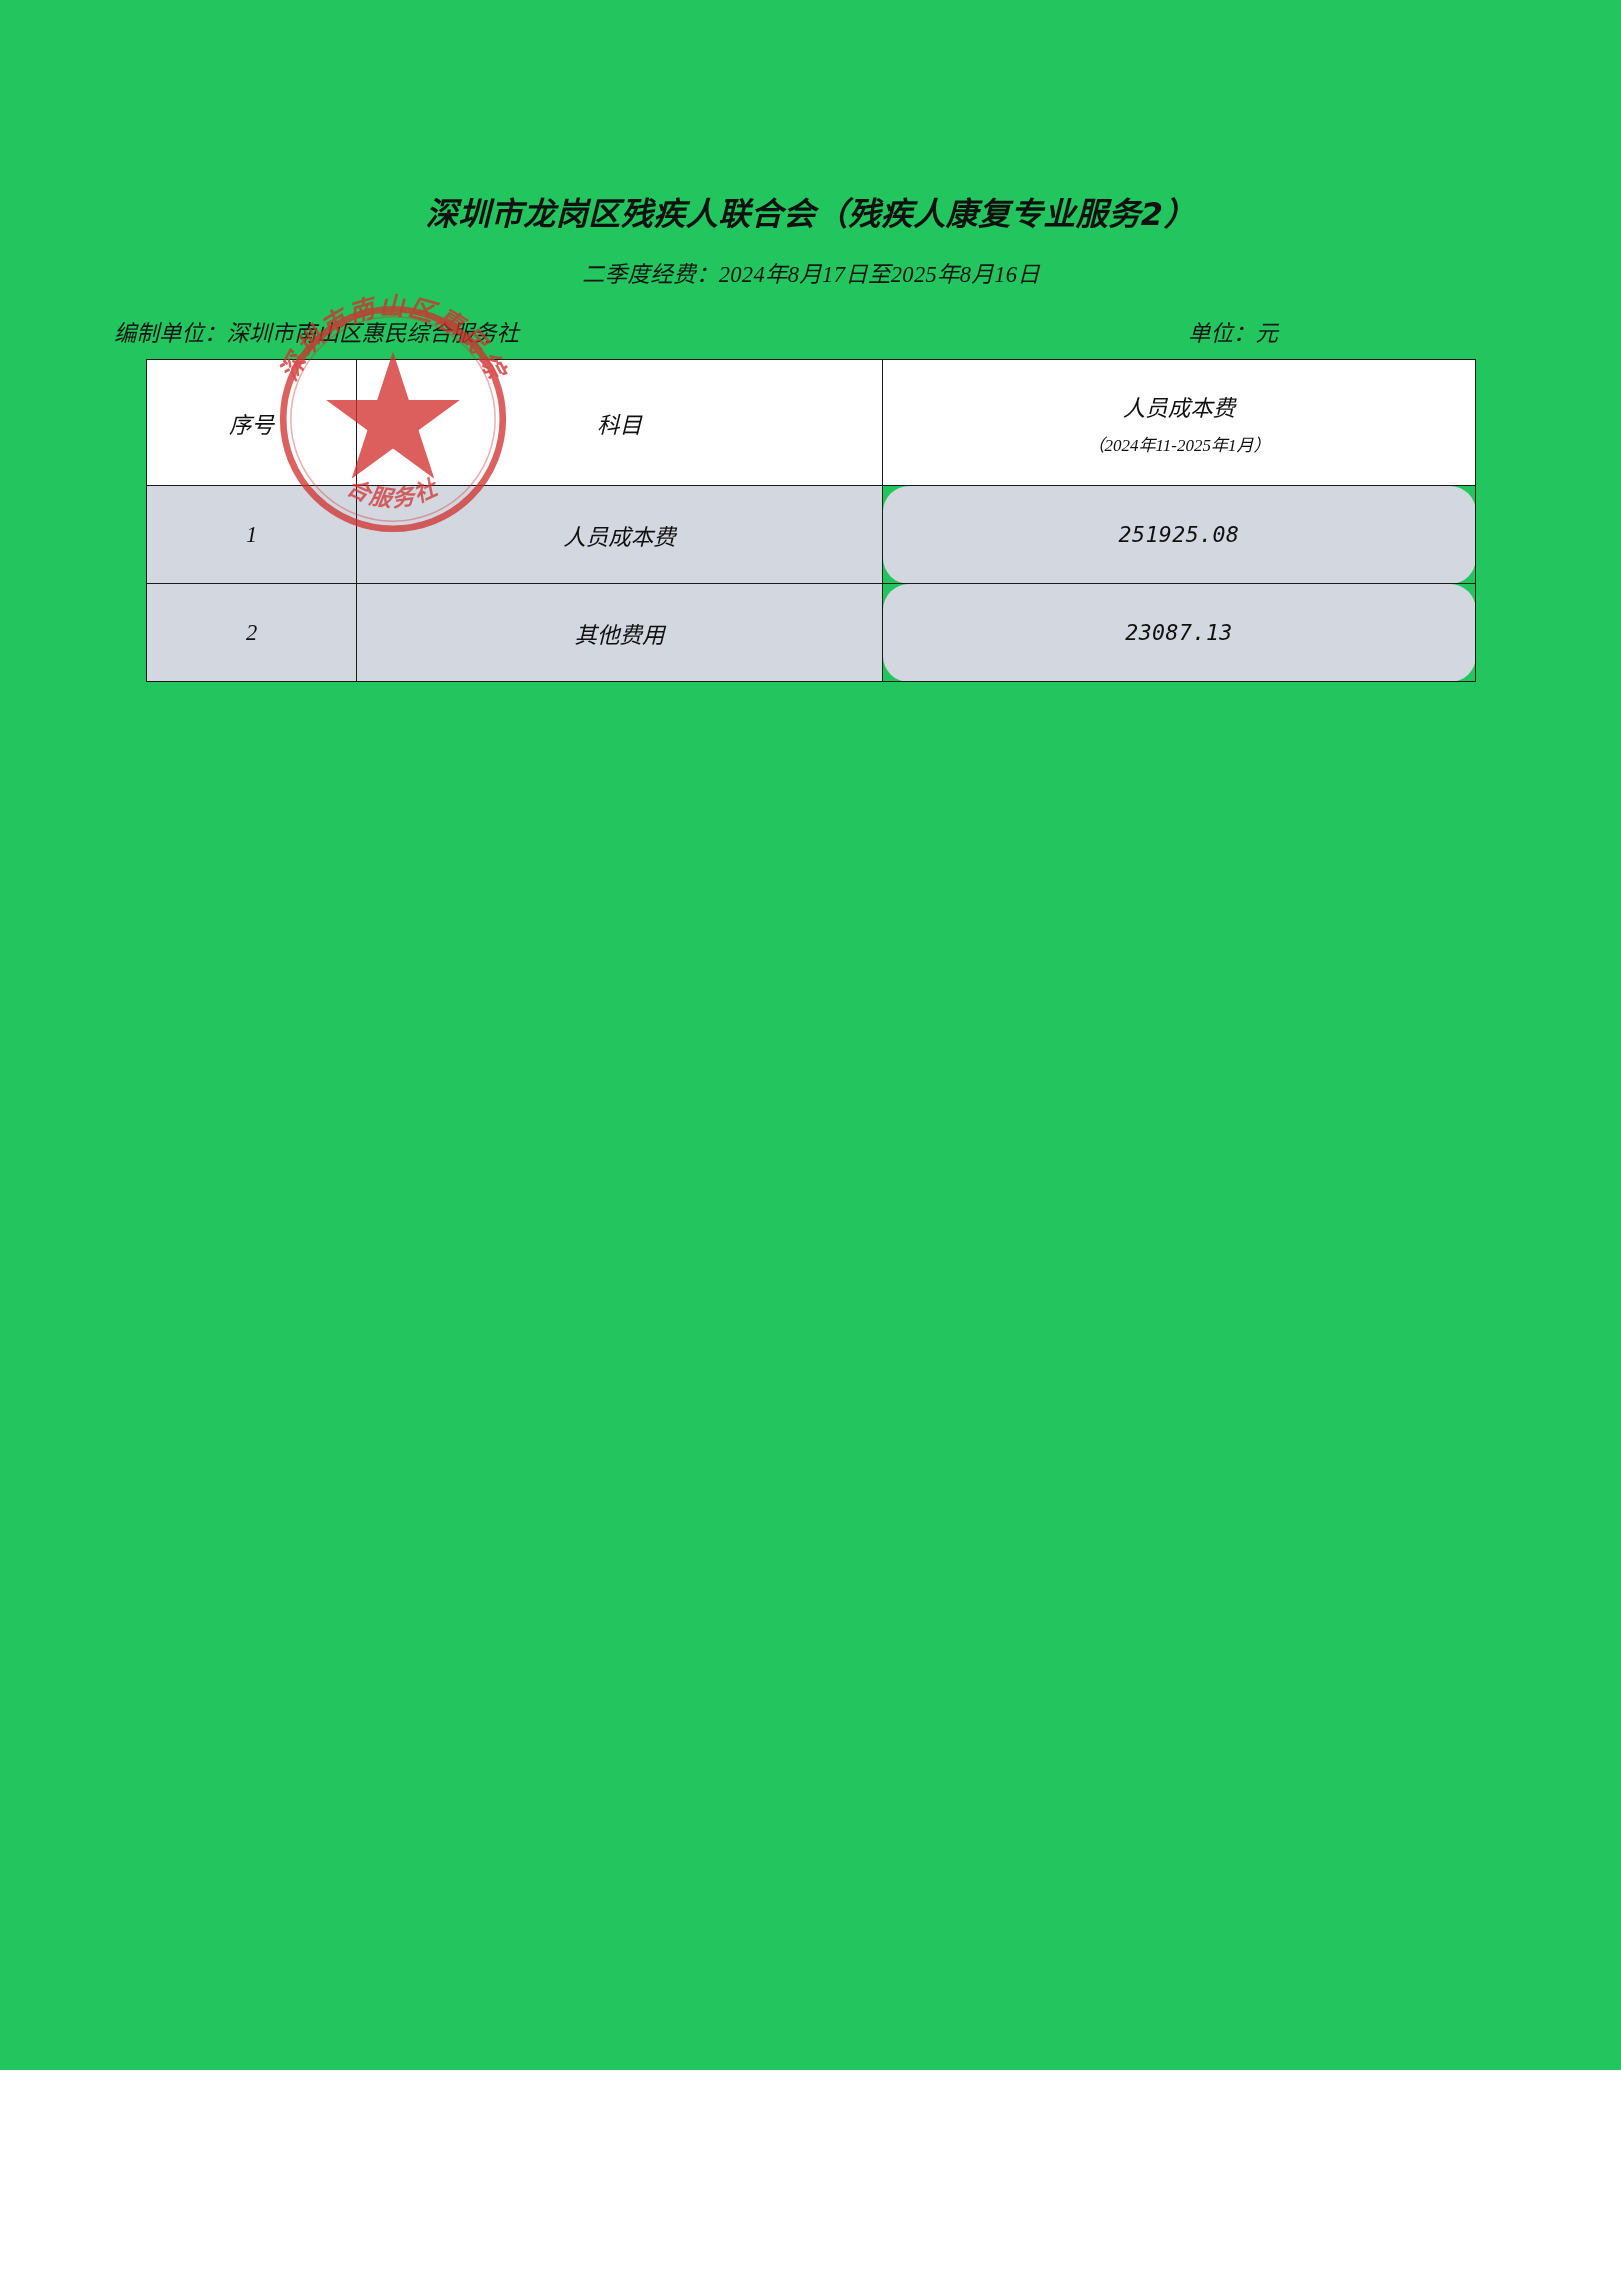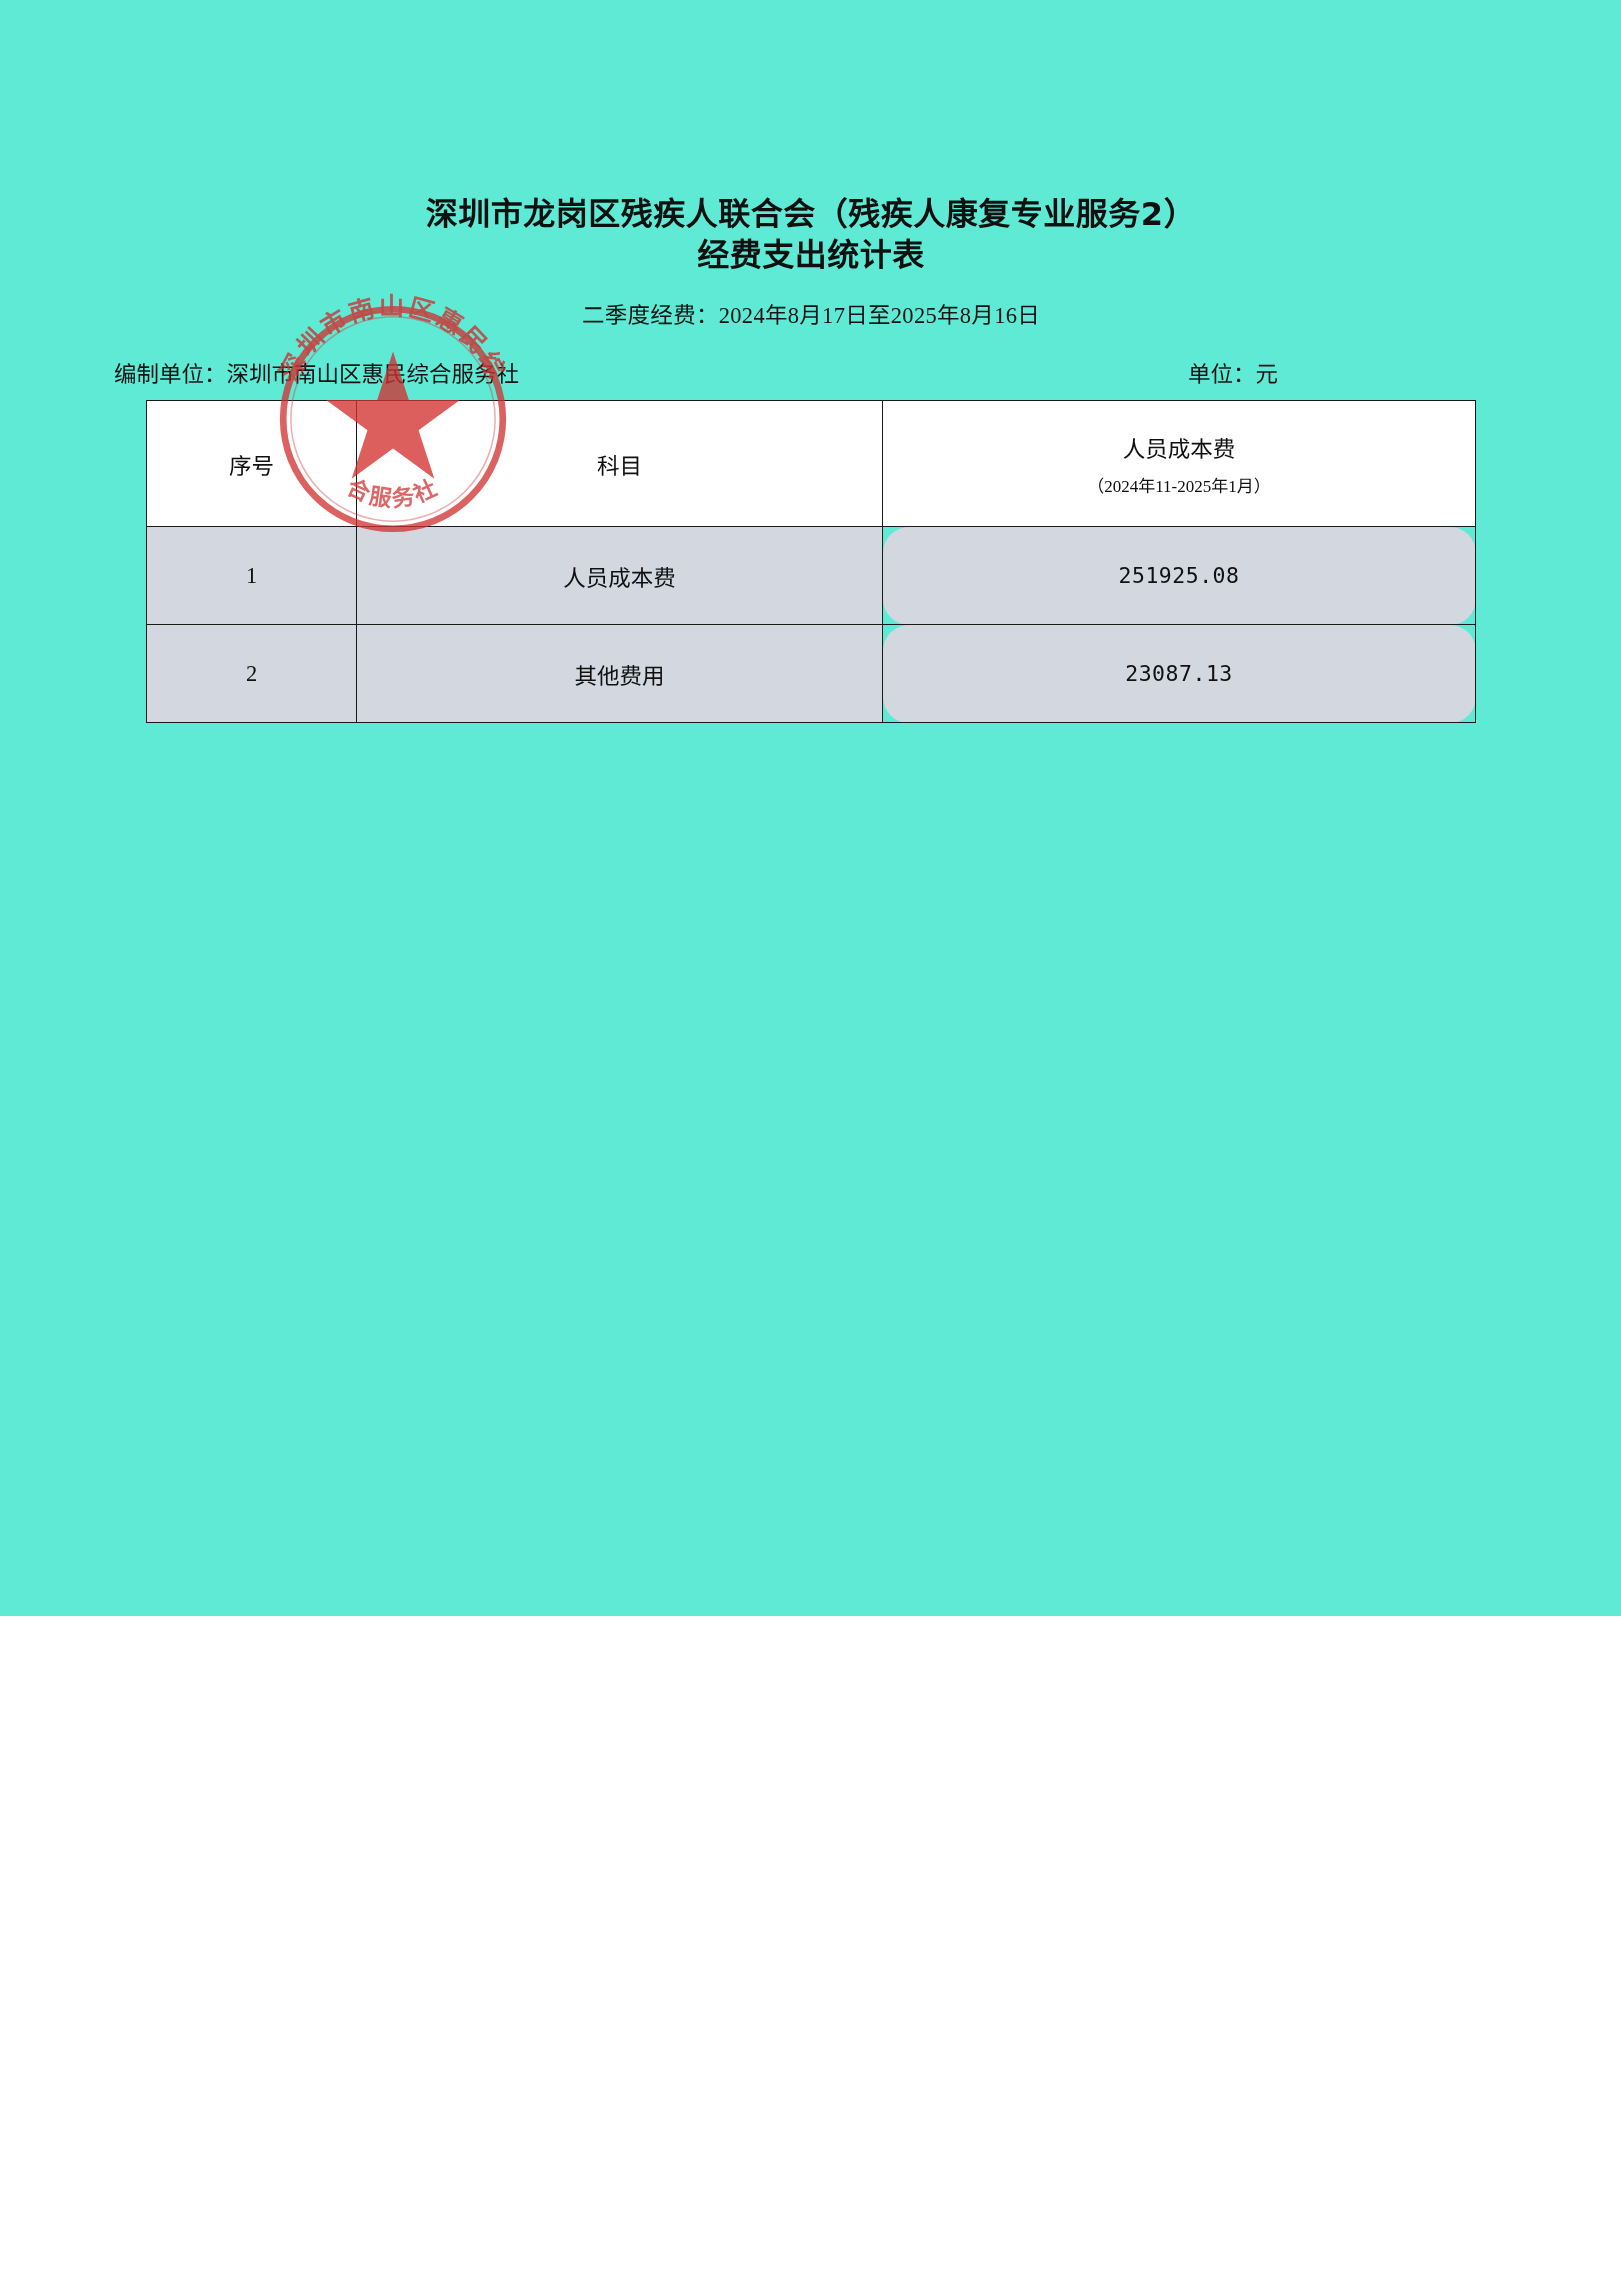--- a/index.html
+++ b/index.html
@@ -8,23 +8,24 @@
     padding: 0;
     background: #ffffff;
   }
   body {
     font-family: "Liberation Serif", "DejaVu Serif", serif;
     color: #111111;
   }
   .page {
     position: relative;
     width: 1622px;
-    height: 1616px;
-    background: #5eead4;
+    height: 2070px;
+    background: #22c55e;
     overflow: hidden;
+    font-style: italic;
   }
   
   .scan-noise {
     position: absolute;
     inset: 0;
     background:
       radial-gradient(circle at 12% 38%, rgba(0,0,0,0.012) 0 1px, transparent 1.5px),
       radial-gradient(circle at 47% 52%, rgba(0,0,0,0.012) 0 1px, transparent 1.5px),
       radial-gradient(circle at 78% 19%, rgba(0,0,0,0.010) 0 1px, transparent 1.5px),
       radial-gradient(circle at 63% 74%, rgba(0,0,0,0.012) 0 1px, transparent 1.5px),
@@ -129,21 +130,20 @@
 </head>
 <body>
 
 <div class="page">
   <div class="scan-noise"></div>
 
   <div class="doc-body">
 
     <div class="title-block">
       <div class="title-line">深圳市龙岗区残疾人联合会（残疾人康复专业服务2）</div>
-      <div class="title-line">经费支出统计表</div>
     </div>
 
     <div class="subtitle">二季度经费：2024年8月17日至2025年8月16日</div>
 
     <div class="meta-row">
       <div class="meta-left">编制单位：深圳市南山区惠民综合服务社</div>
       <div class="meta-right">单位：元</div>
     </div>
 
     <table class="expense">

